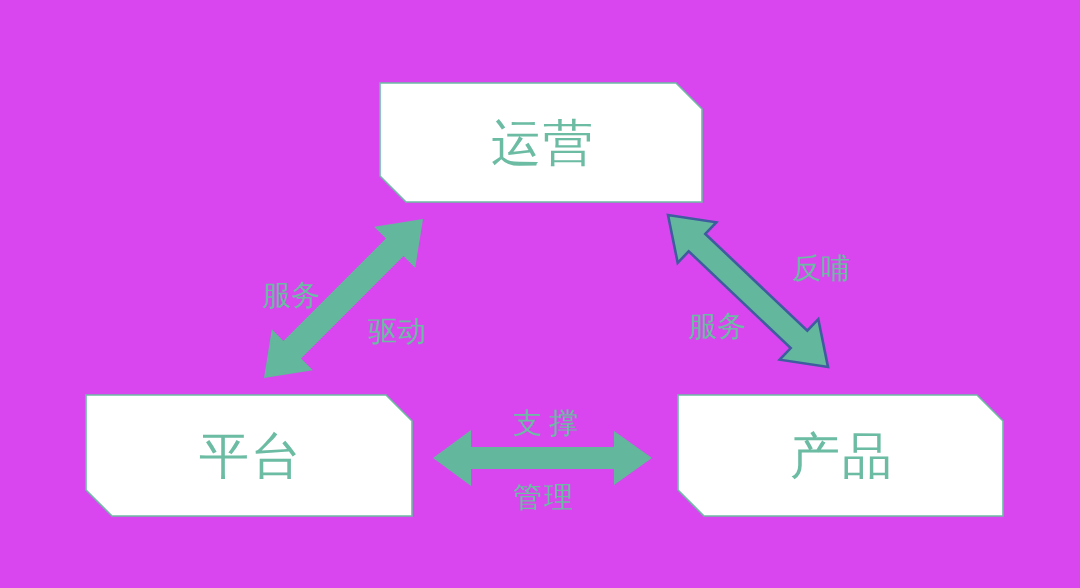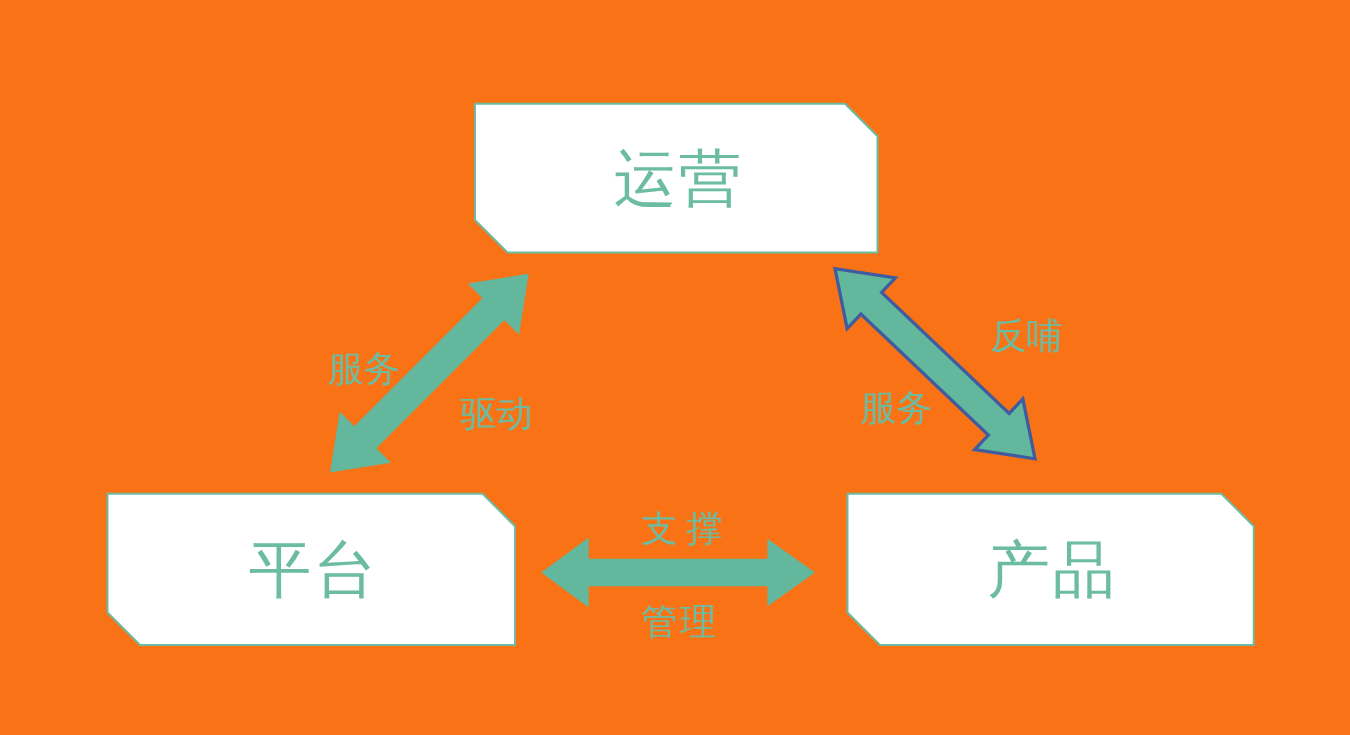--- a/index.html
+++ b/index.html
@@ -5,21 +5,21 @@
   html, body {
     margin: 0;
     padding: 0;
     background: #ffffff;
     font-family: "DejaVu Sans", "Liberation Sans", sans-serif;
   }
   .stage {
     position: relative;
     width: 1080px;
     height: 588px;
-    background: #f97316;
+    background: #d946ef;
     overflow: hidden;
   }
   svg { display: block; }
 
   .node-shape {
     fill: #ffffff;
     stroke: #6cbca3;
     stroke-width: 1.6;
     stroke-linejoin: miter;
   }

